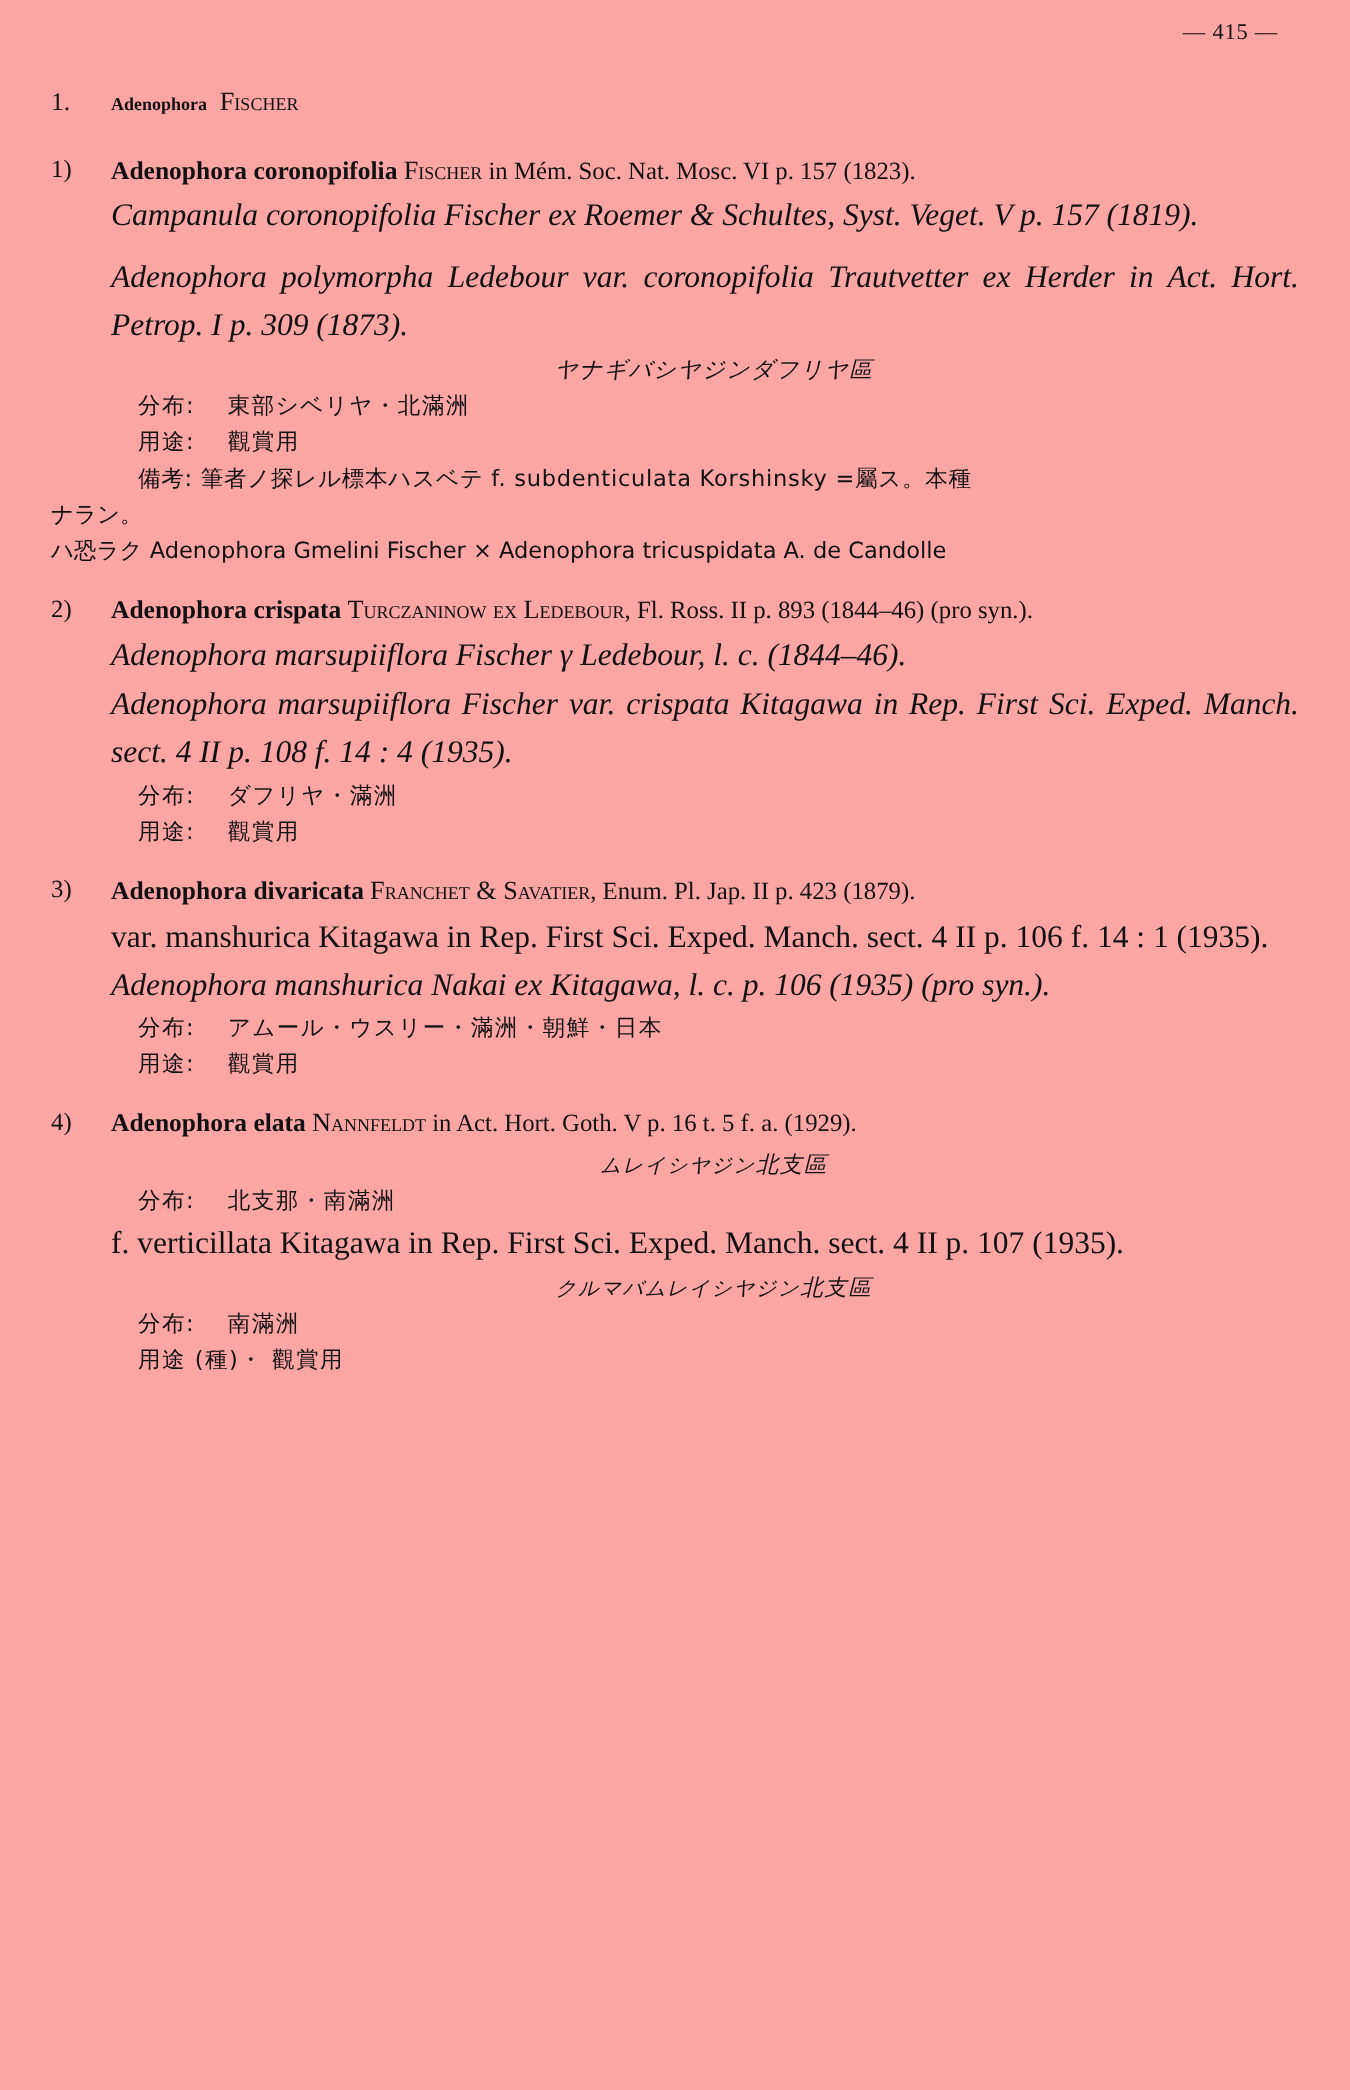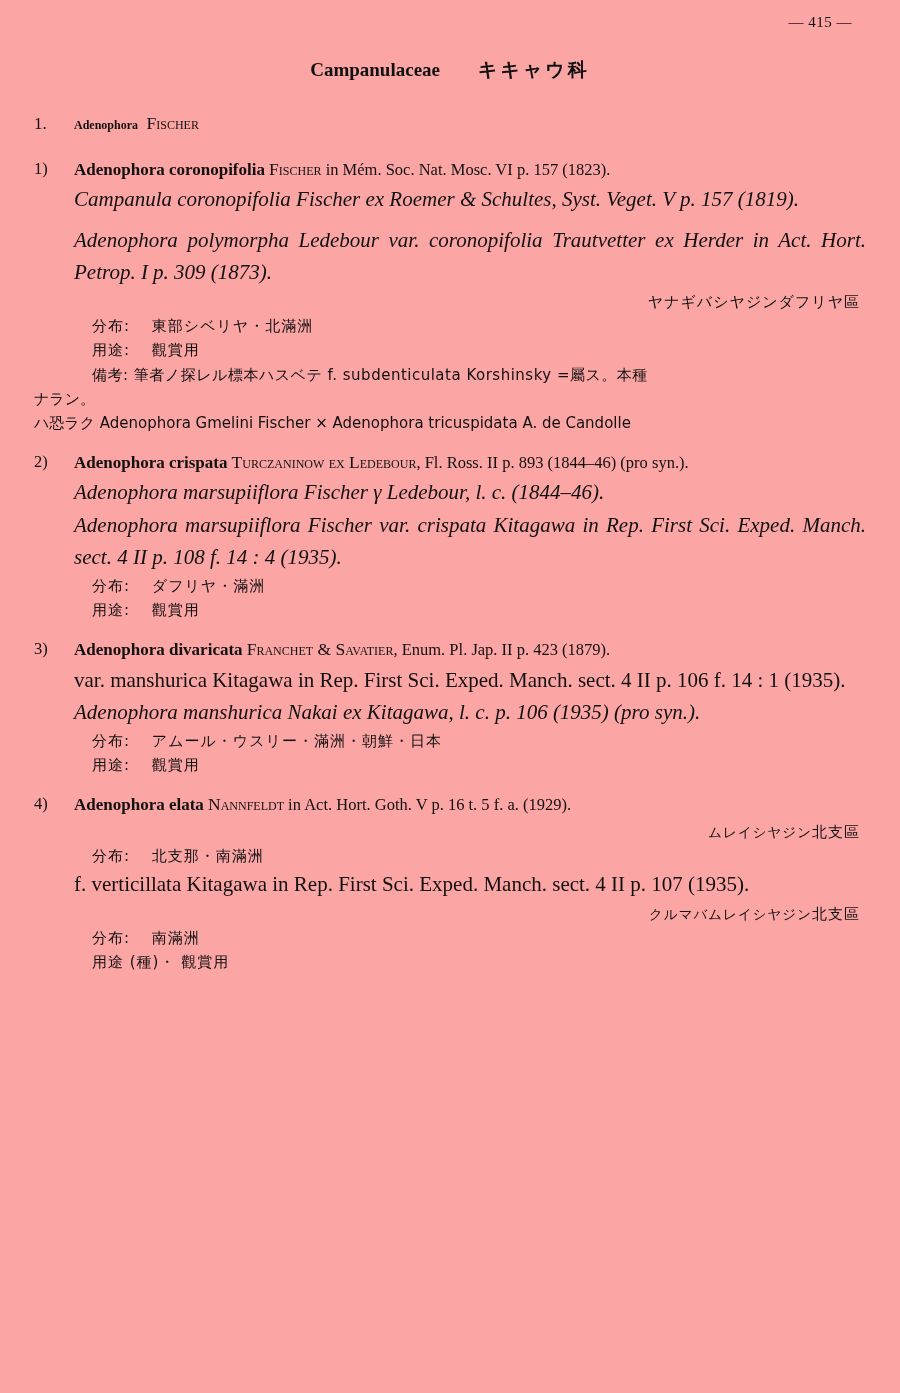--- a/index.html
+++ b/index.html
@@ -90,26 +90,27 @@
     font-style: italic;
   }
   .cont {
     padding-left: 0;
     text-align: justify;
   }
   .jp-line {
     font-family: "DejaVu Sans", sans-serif;
     font-size: 15px;
     display: flex;
-    justify-content: flex-end;
+    justify-content: center;
     align-items: baseline;
     padding-left: 58px;
     padding-right: 6px;
     margin-top: 2px;
     letter-spacing: 1px;
+    font-style: italic;
   }
   .jp-line.small {
     font-size: 13.5px;
   }
   .jp-region {
     font-size: 15px;
     letter-spacing: 1px;
   }
   .jp-field {
     font-family: "DejaVu Sans", sans-serif;
@@ -137,23 +138,20 @@
   }
   .spacer-sm { height: 8px; }
 </style>
 </head>
 <body>
 
 <div class="page">
 
   <div class="page-number">— 415 —</div>
 
-  <div class="family-head">
-    <span>Campanulaceae</span><span class="jp">キキャウ科</span>
-  </div>
 
   <div class="genus-line">
     <span class="genus-num">1.</span><span class="genus-name">Adenophora</span>&nbsp;&nbsp;<span class="sc">Fischer</span>
   </div>
 
   <div class="entry">
     <div class="entry-head">
       <span class="num">1)</span>
       <span class="sp-name">Adenophora coronopifolia</span>
       <span class="sc">Fischer</span>

